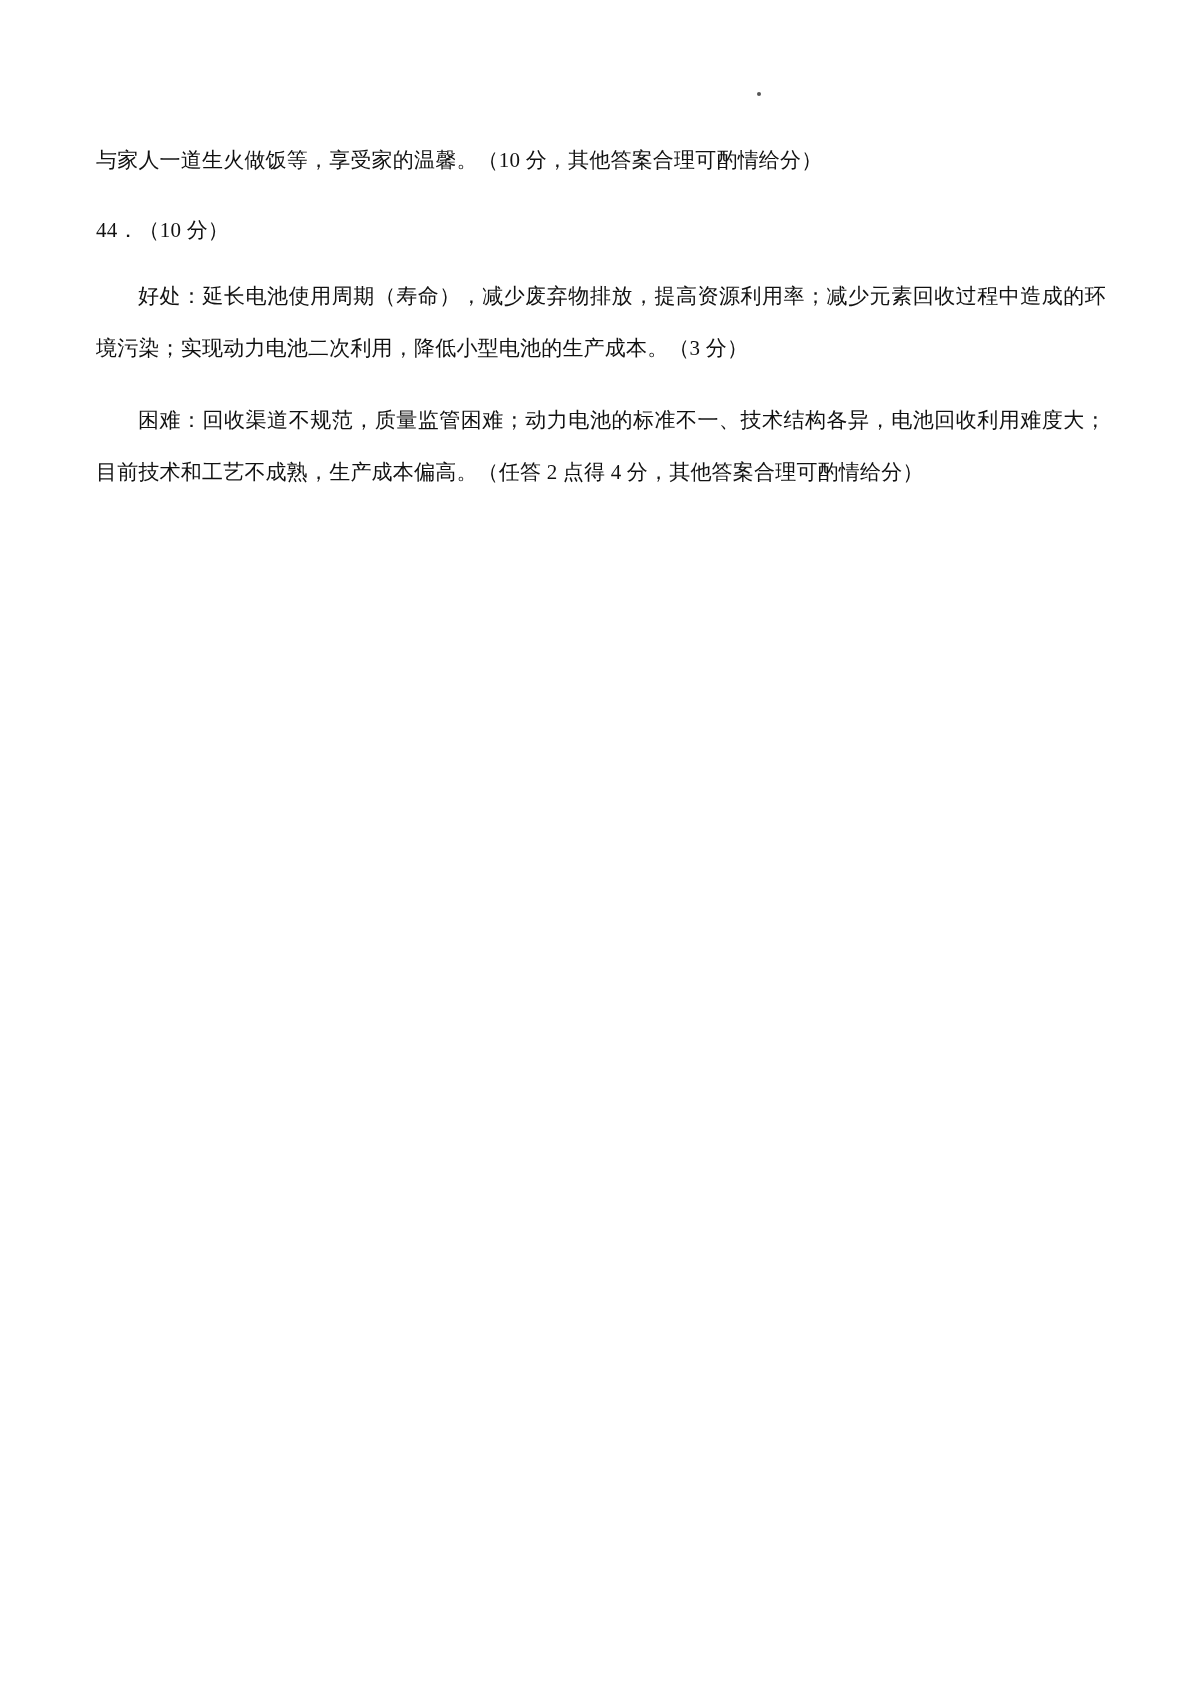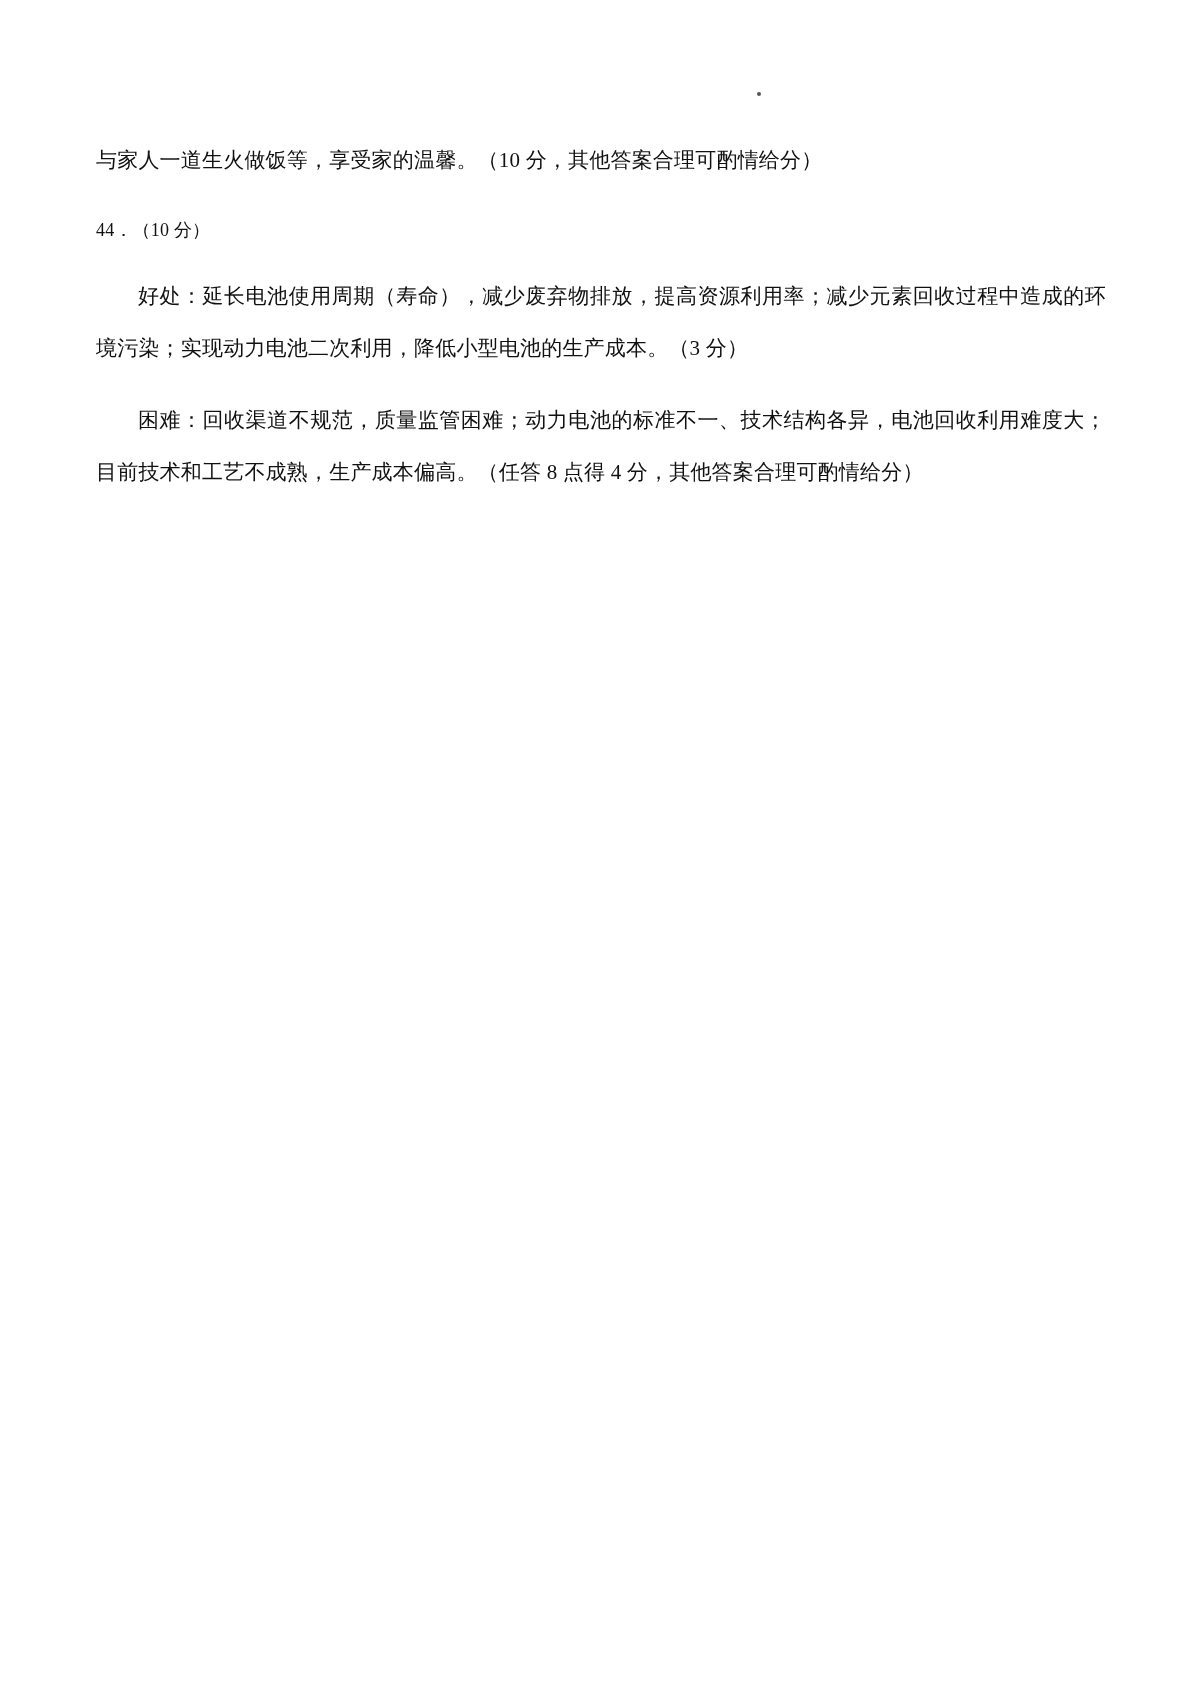--- a/index.html
+++ b/index.html
@@ -44,21 +44,21 @@
     letter-spacing: 0.2px;
     text-align: justify;
     text-justify: inter-ideograph;
     color: #111;
   }
   .first-line {
     margin-top: 38px;
   }
   .q-number {
     margin-top: 18px;
-    font-size: 18px;
+    font-size: 21px;
   }
   .para {
     margin-top: 14px;
     text-indent: 42px;
   }
   .para-2 {
     margin-top: 20px;
     text-indent: 42px;
   }
 </style>
@@ -70,16 +70,16 @@
   <div class="dot-mark"></div>
 
   <div class="content">
 
     <p class="first-line">与家人一道生火做饭等，享受家的温馨。（10 分，其他答案合理可酌情给分）</p>
 
     <p class="q-number">44．（10 分）</p>
 
     <p class="para">好处：延长电池使用周期（寿命），减少废弃物排放，提高资源利用率；减少元素回收过程中造成的环境污染；实现动力电池二次利用，降低小型电池的生产成本。（3 分）</p>
 
-    <p class="para-2">困难：回收渠道不规范，质量监管困难；动力电池的标准不一、技术结构各异，电池回收利用难度大；目前技术和工艺不成熟，生产成本偏高。（任答 8 点得 4 分，其他答案合理可酌情给分）</p>
+    <p class="para-2">困难：回收渠道不规范，质量监管困难；动力电池的标准不一、技术结构各异，电池回收利用难度大；目前技术和工艺不成熟，生产成本偏高。（任答 2 点得 4 分，其他答案合理可酌情给分）</p>
 
   </div>
 </div>
 
 </body></html>

